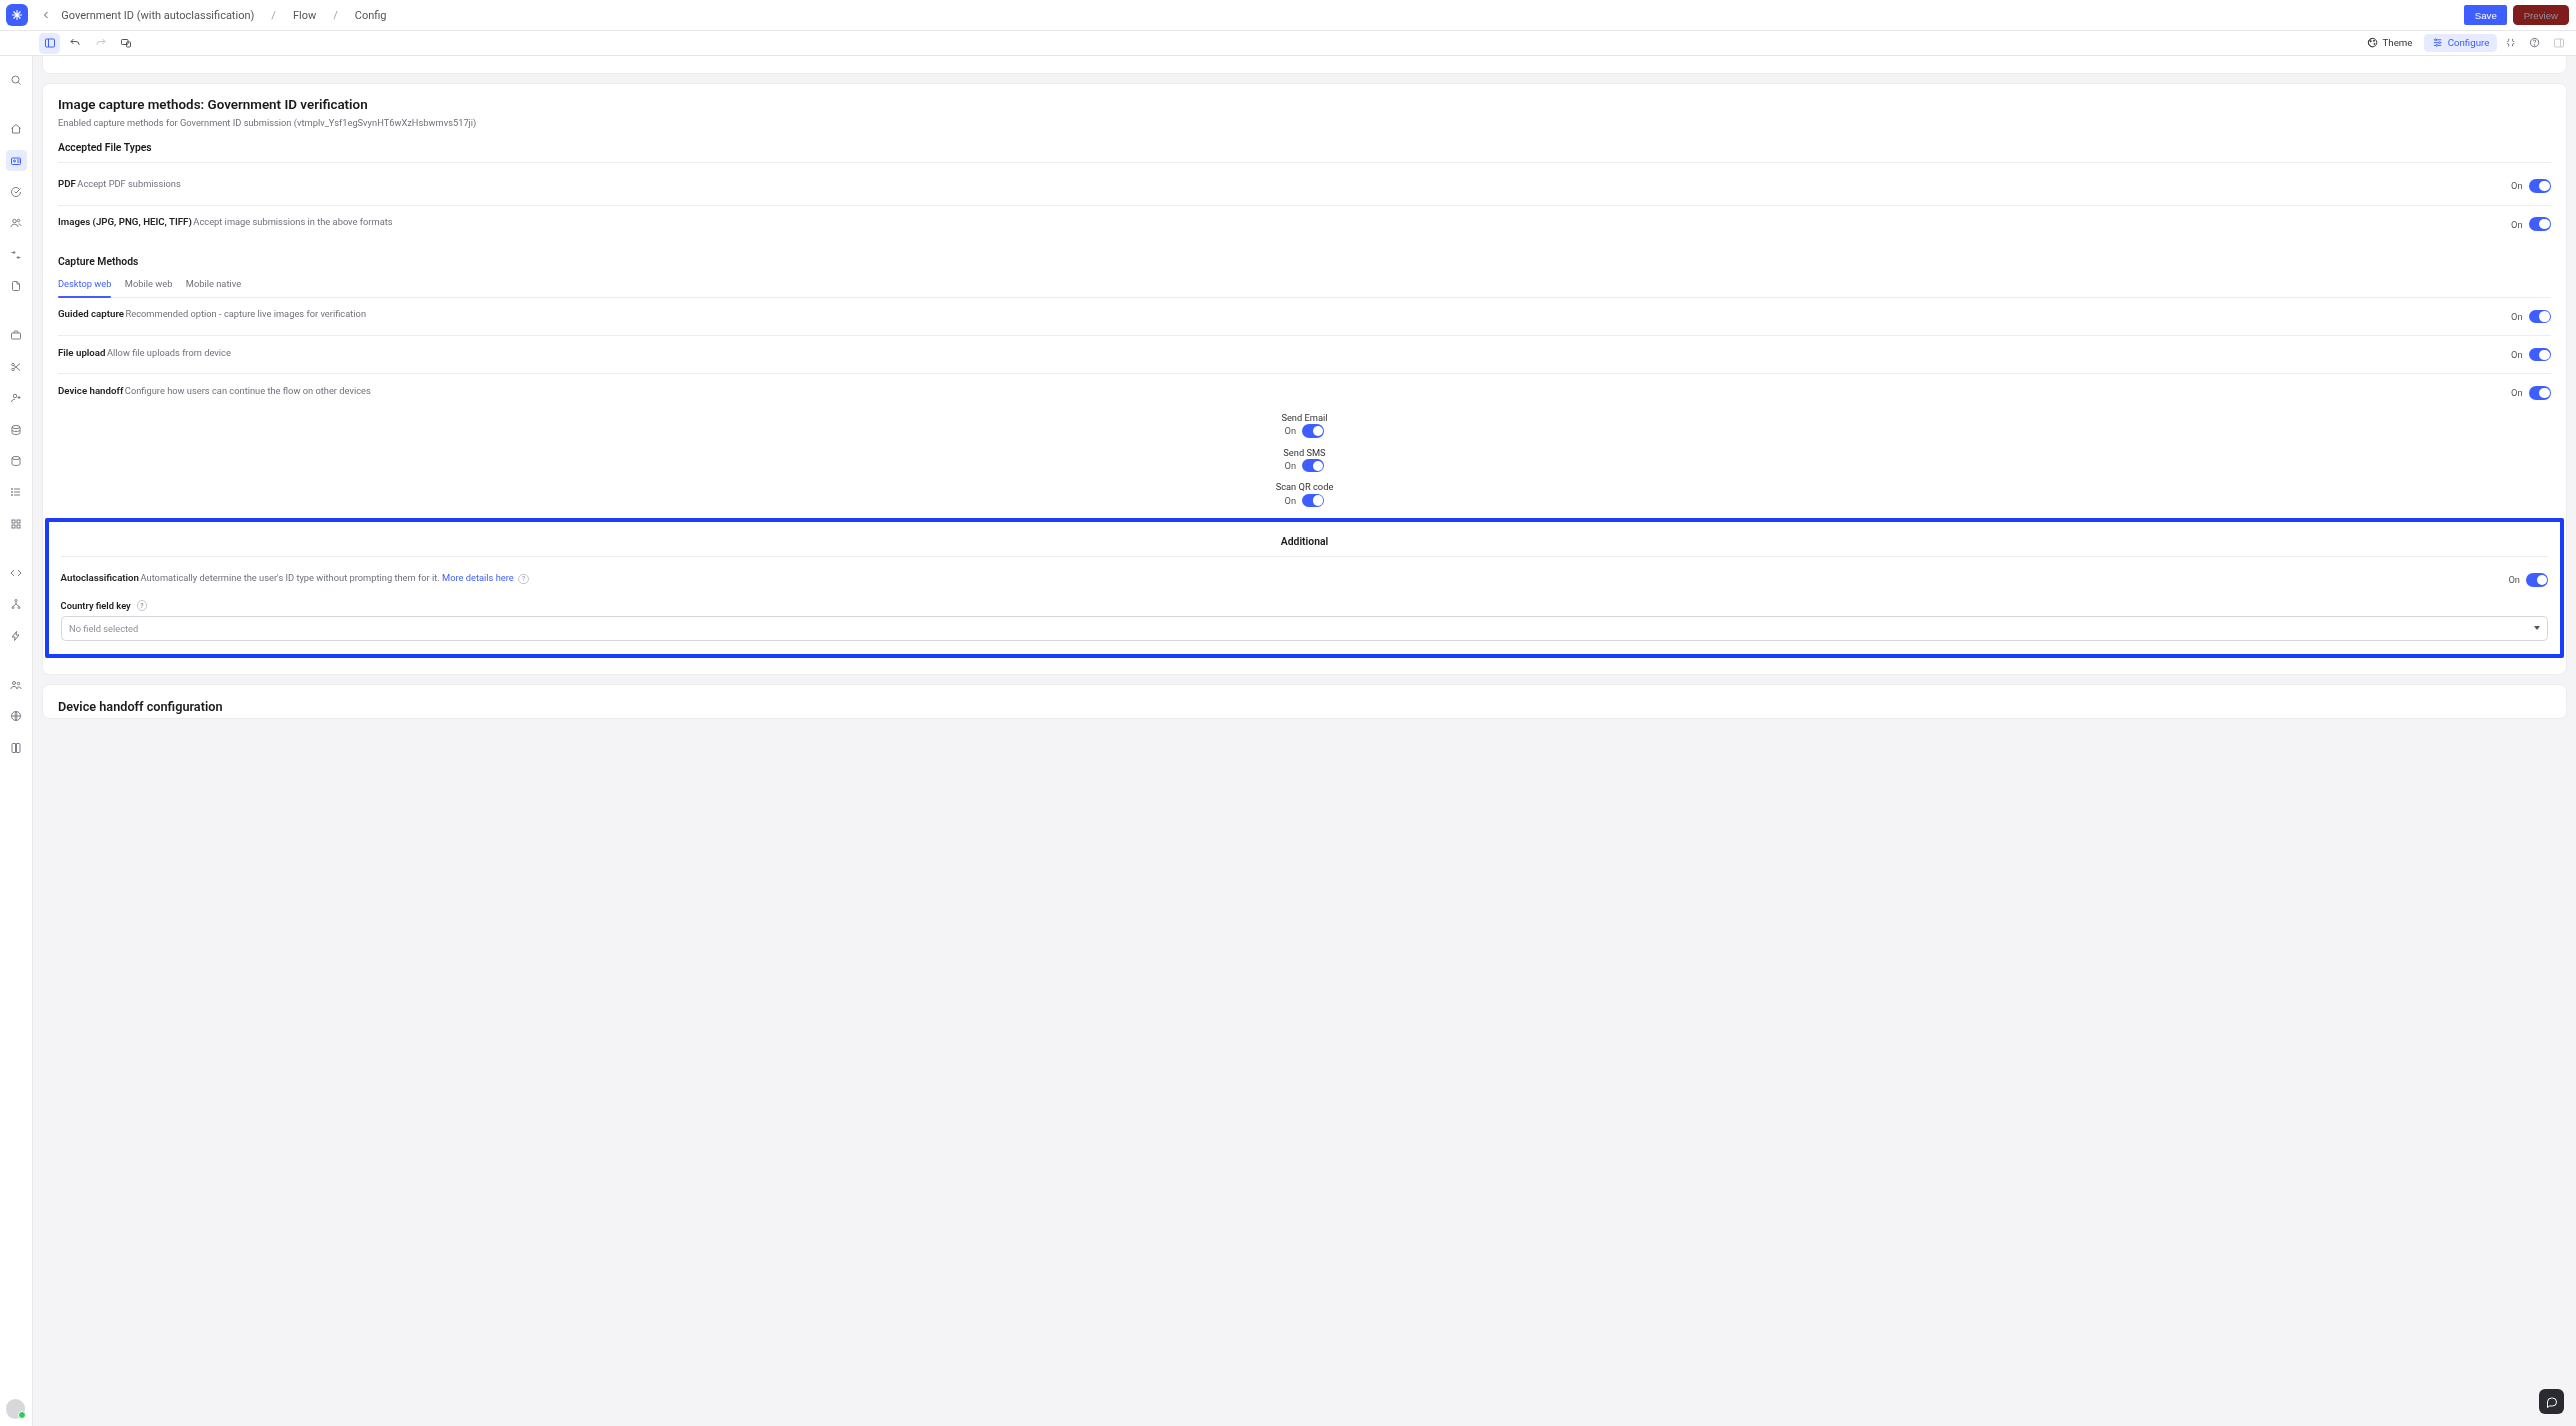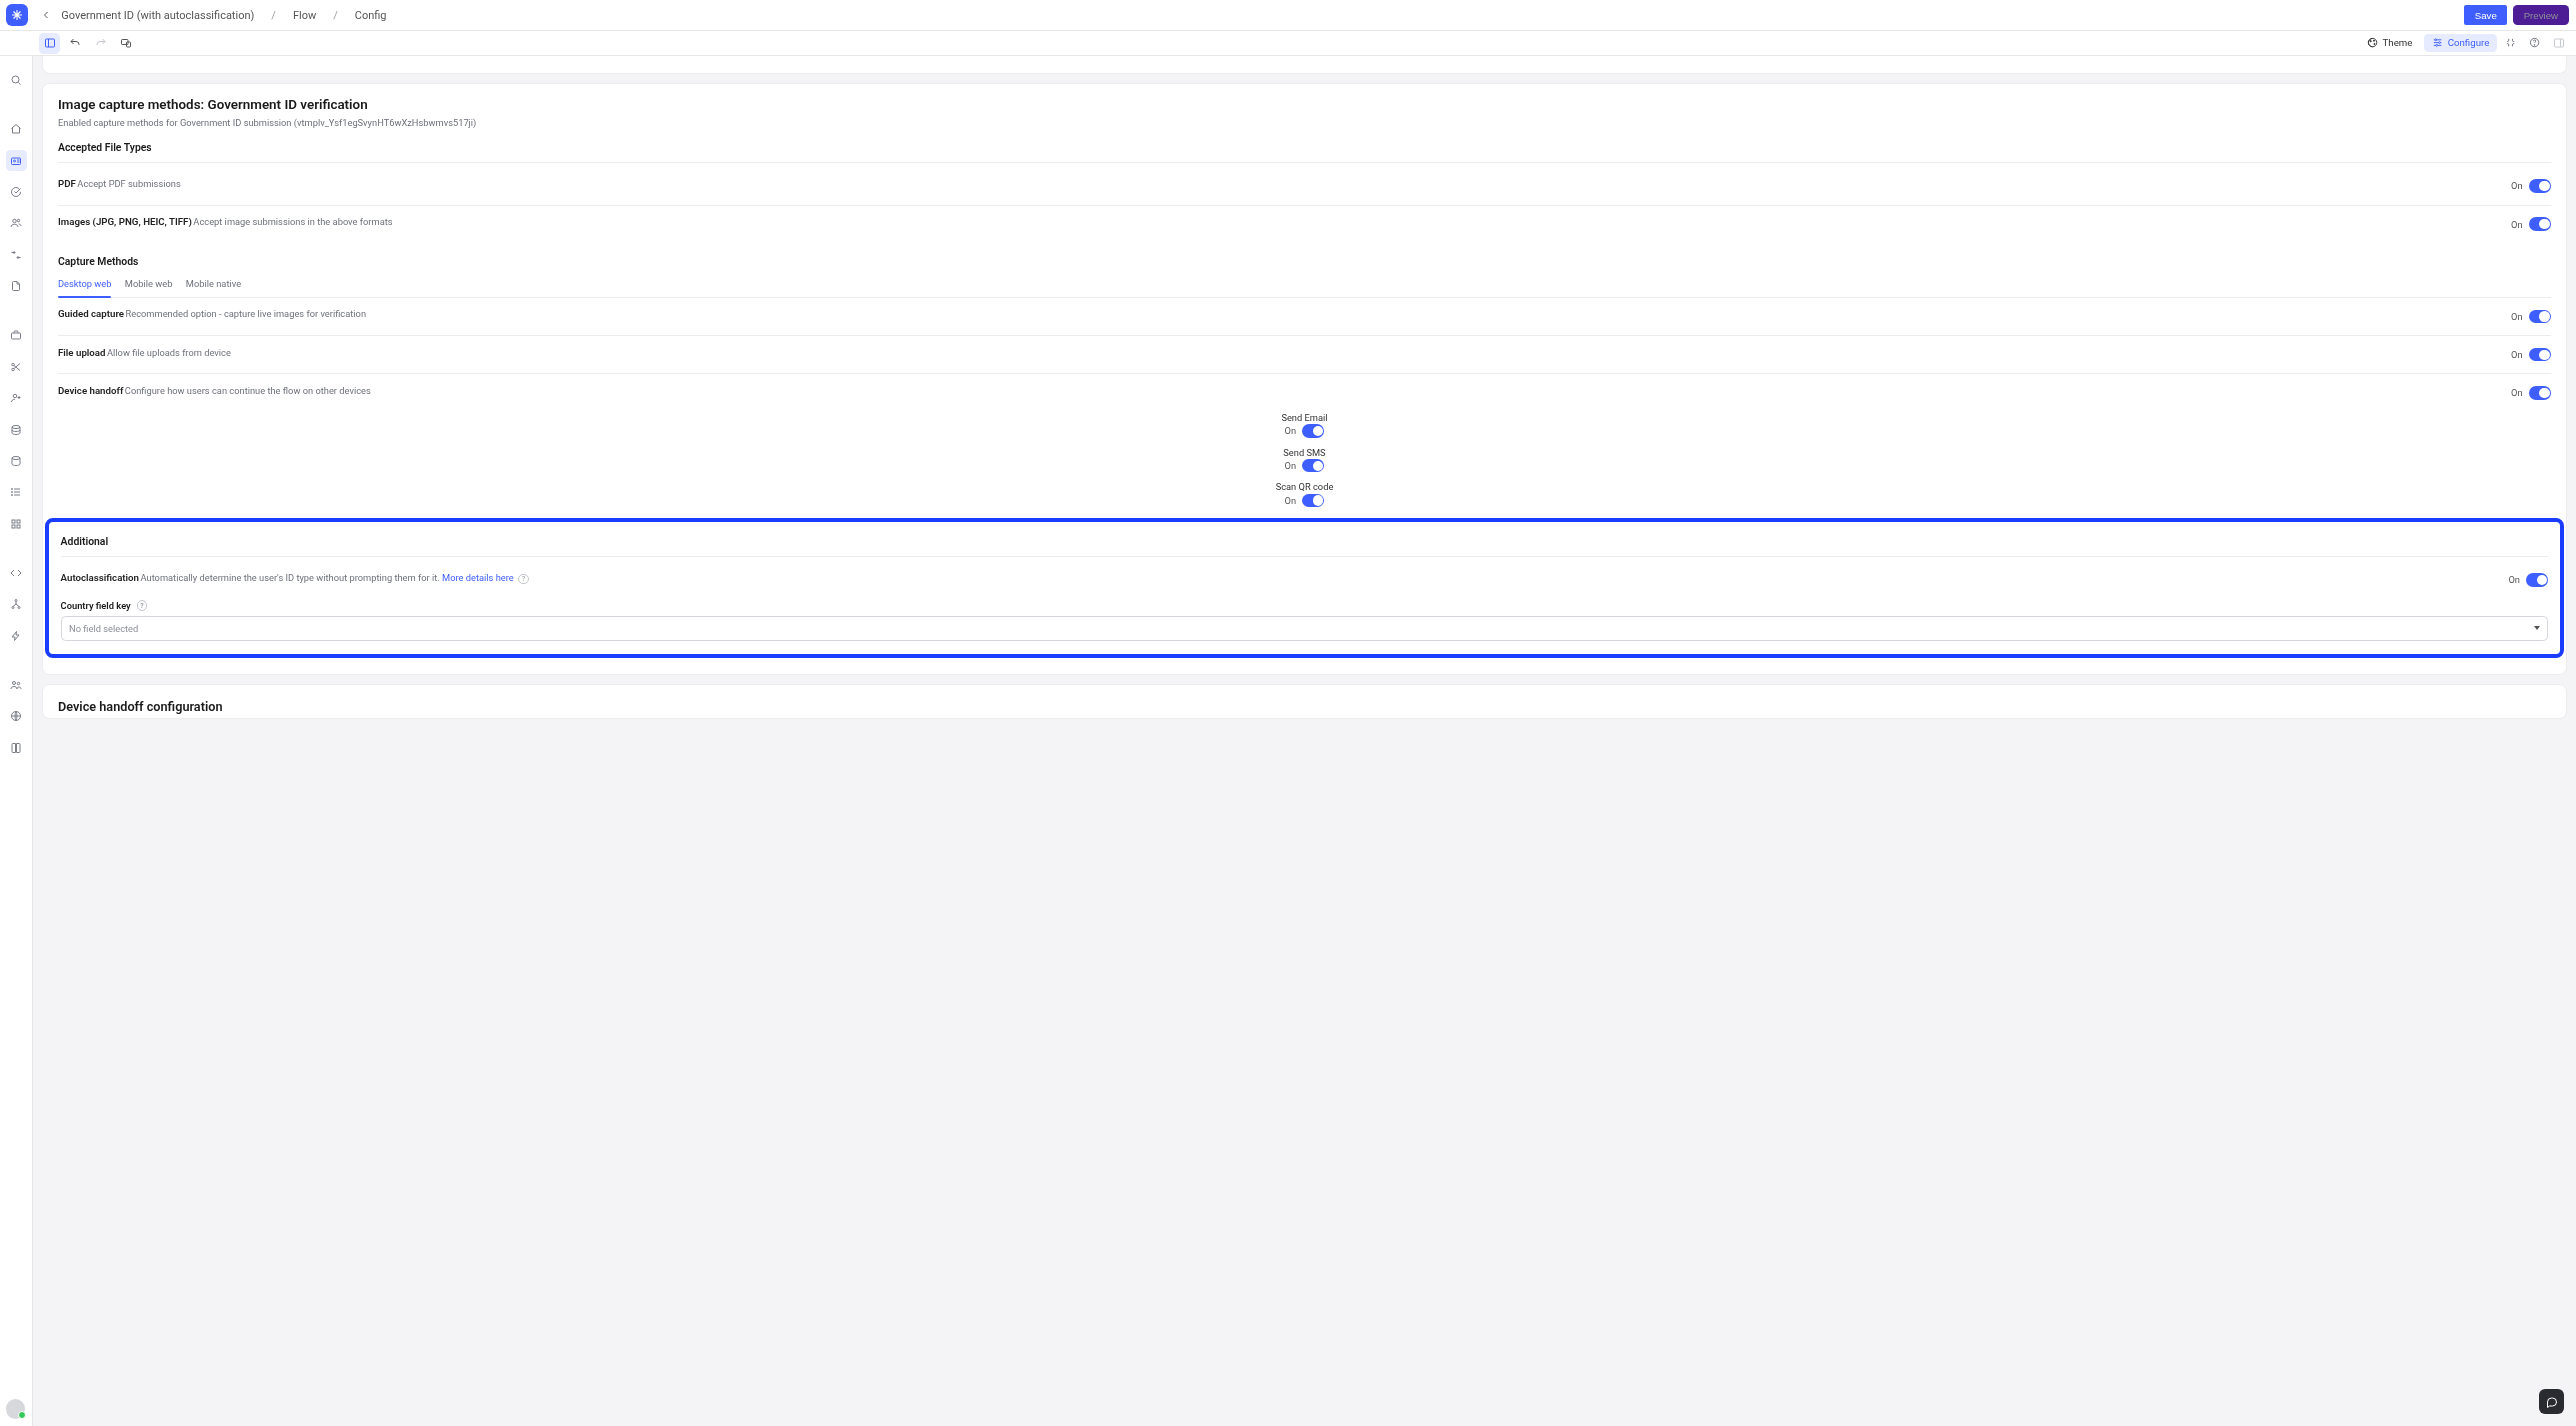--- a/index.html
+++ b/index.html
@@ -8,21 +8,21 @@
   .app { display:flex; flex-direction:column; height:100vh; width:100%; }
   
   .topbar { height:31px; border-bottom:0.7px solid #e7e7ea; display:flex; align-items:center; padding-left:3px; padding-right:7.5px; }
   .logo-square { width:22.4px; height:22.4px; border-radius:6px; background:#3e5eff; margin:0 6px 0 3px; display:flex; align-items:center; justify-content:center; color:#fff; flex:0 0 auto; }
   .back-btn { width:22.4px; height:22.4px; display:flex; align-items:center; justify-content:center; border:none; background:none; cursor:pointer; color:#555; }
   .breadcrumb { display:flex; align-items:center; gap:17px; margin-left:4.5px; font-size:11px; color:#333; }
   .breadcrumb .sep { color:#9ca0a9; }
   .breadcrumb .crumb { color:#555; }
   .topbar-spacer { flex:1; }
   .btn-primary { background:#3e5eff; color:#fff; border:none; border-radius:2px; padding:4.5px 10.4px; font-size:9.7px; cursor:pointer; }
-  .btn-secondary { background:#4c1d95; color:#8d8f98; border:none; border-radius:4.5px; padding:4.5px 10.4px; font-size:9.7px; margin-left:6px; cursor:default; }
+  .btn-secondary { background:#7f1d1d; color:#8d8f98; border:none; border-radius:4.5px; padding:4.5px 10.4px; font-size:9.7px; margin-left:6px; cursor:default; }
   
   .toolbar { height:25px; border-bottom:0.7px solid #e7e7ea; display:flex; align-items:center; padding:0 7.5px 0 39px; gap:4.5px; }
   .icon-btn { width:21px; height:21px; border:none; background:none; border-radius:4.5px; display:flex; align-items:center; justify-content:center; color:#555; cursor:pointer; }
   .icon-btn.active { background:#e6ebff; color:#3e5eff; }
   .icon-btn.disabled { color:#c3c5cb; cursor:default; }
   .toolbar-spacer { flex:1; }
   .toolbar-right { display:flex; align-items:center; gap:4.5px; }
   .theme-chip, .configure-chip { display:flex; align-items:center; gap:4.5px; padding:3px 7.5px; border-radius:4.5px; font-size:9.7px; cursor:pointer; }
   .theme-chip { color:#333; }
   .configure-chip { background:#e6ebff; color:#3e5eff; }
@@ -61,21 +61,21 @@
   .toggle-state { font-size:9.3px; color:#555; }
   .switch { width:22.4px; height:13.4px; background:#3e5eff; border-radius:745px; position:relative; cursor:pointer; flex:0 0 auto; }
   .switch::after { content:""; position:absolute; top:1.5px; right:1.5px; width:10.4px; height:10.4px; background:#fff; border-radius:50%; }
   .tabs { display:flex; gap:13.4px; border-bottom:0.7px solid #ececef; margin-top:4.5px; }
   .tab { padding:6px 0 7.5px 0; font-size:9.3px; color:#6e717b; cursor:pointer; position:relative; }
   .tab.active { color:#3e5eff; }
   .tab.active::after { content:""; position:absolute; left:0; right:0; bottom:-0.7px; height:1.5px; background:#3e5eff; border-radius:1.5px; }
   .indent-block { padding-left:0; }
   .mini-row { display:flex; justify-content:space-between; align-items:center; padding:4.5px 0;flex-direction:column; }
   .mini-label { font-size:9.3px; color:#333; }
-  .highlight-box { border-top:4.5px solid #1a3cff; border-left:4.5px solid #1a3cff; border-right:4.5px solid #1a3cff; border-bottom:4.5px solid #1a3cff; border-radius:8px; padding:9px 12px 13.4px 12px; margin-top:3px; }
+  .highlight-box { border-top:4.5px solid #1a3cff; border-left:4.5px solid #1a3cff; border-right:4.5px solid #1a3cff; border-bottom:4.5px solid #1a3cff; border-radius:2px; padding:9px 12px 13.4px 12px; margin-top:3px;text-align:center; }
   .field-label-row { display:flex; align-items:center; gap:6px; font-size:9.3px; font-weight:600; margin:9px 0 4.5px 0; }
   .help-dot { width:10.4px; height:10.4px; border:0.7px solid #c4c6ce; border-radius:50%; display:inline-flex; align-items:center; justify-content:center; font-size:6.7px; color:#8b8e97; }
   .select-shell { border:0.7px solid #d5d6dc; border-radius:4.5px; padding:6px 7.5px; display:flex; justify-content:space-between; align-items:center; color:#8b8e97; cursor:pointer; font-size:9.3px; }
   .caret-down { width:0; height:0; border-left:3.7px solid transparent; border-right:3.7px solid transparent; border-top:4.5px solid #555; }
   .section-title-sm { font-size:12.7px; font-weight:600; }
   
   .chat-fab { position:fixed; right:12px; bottom:12px; width:25px; height:25px; background:#2a2b30; border-radius:6px; display:flex; align-items:center; justify-content:center; color:#fff; cursor:pointer; }
   svg { display:block; }
 </style>
 </head>

